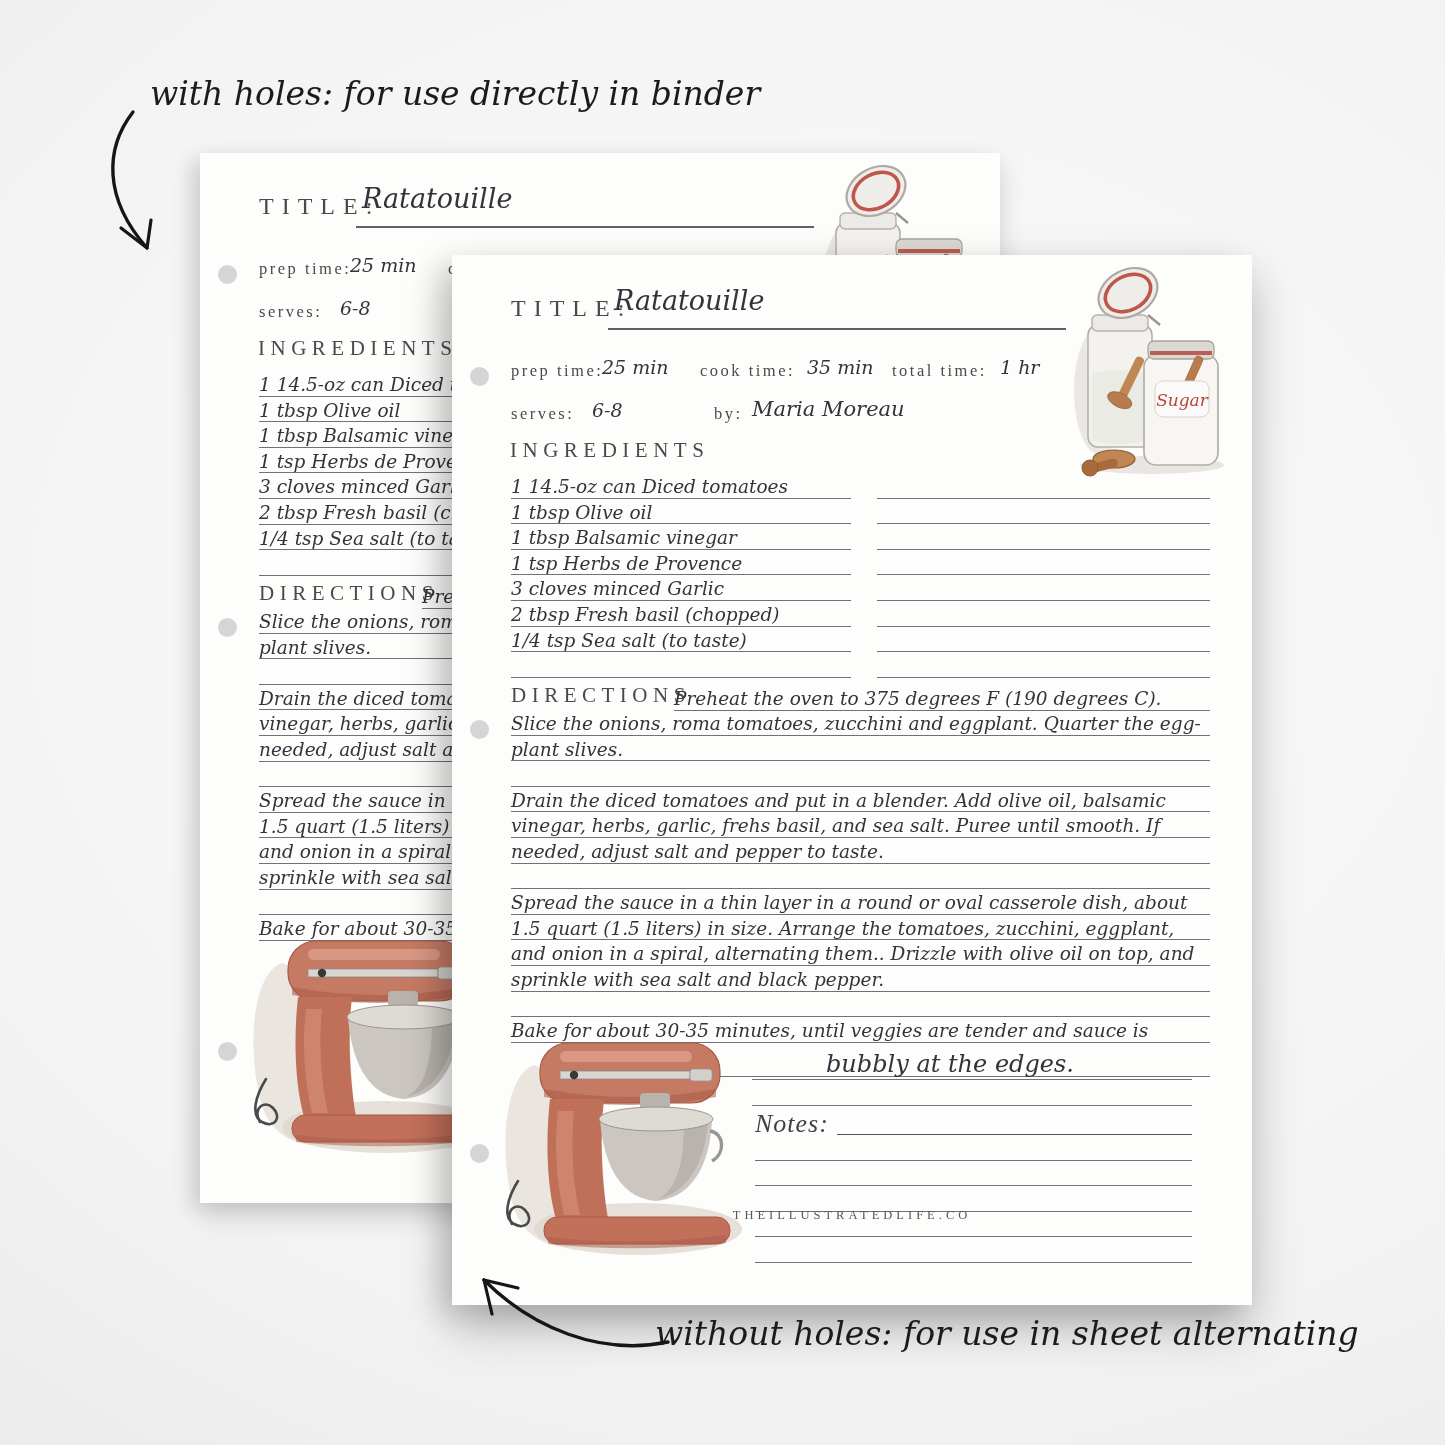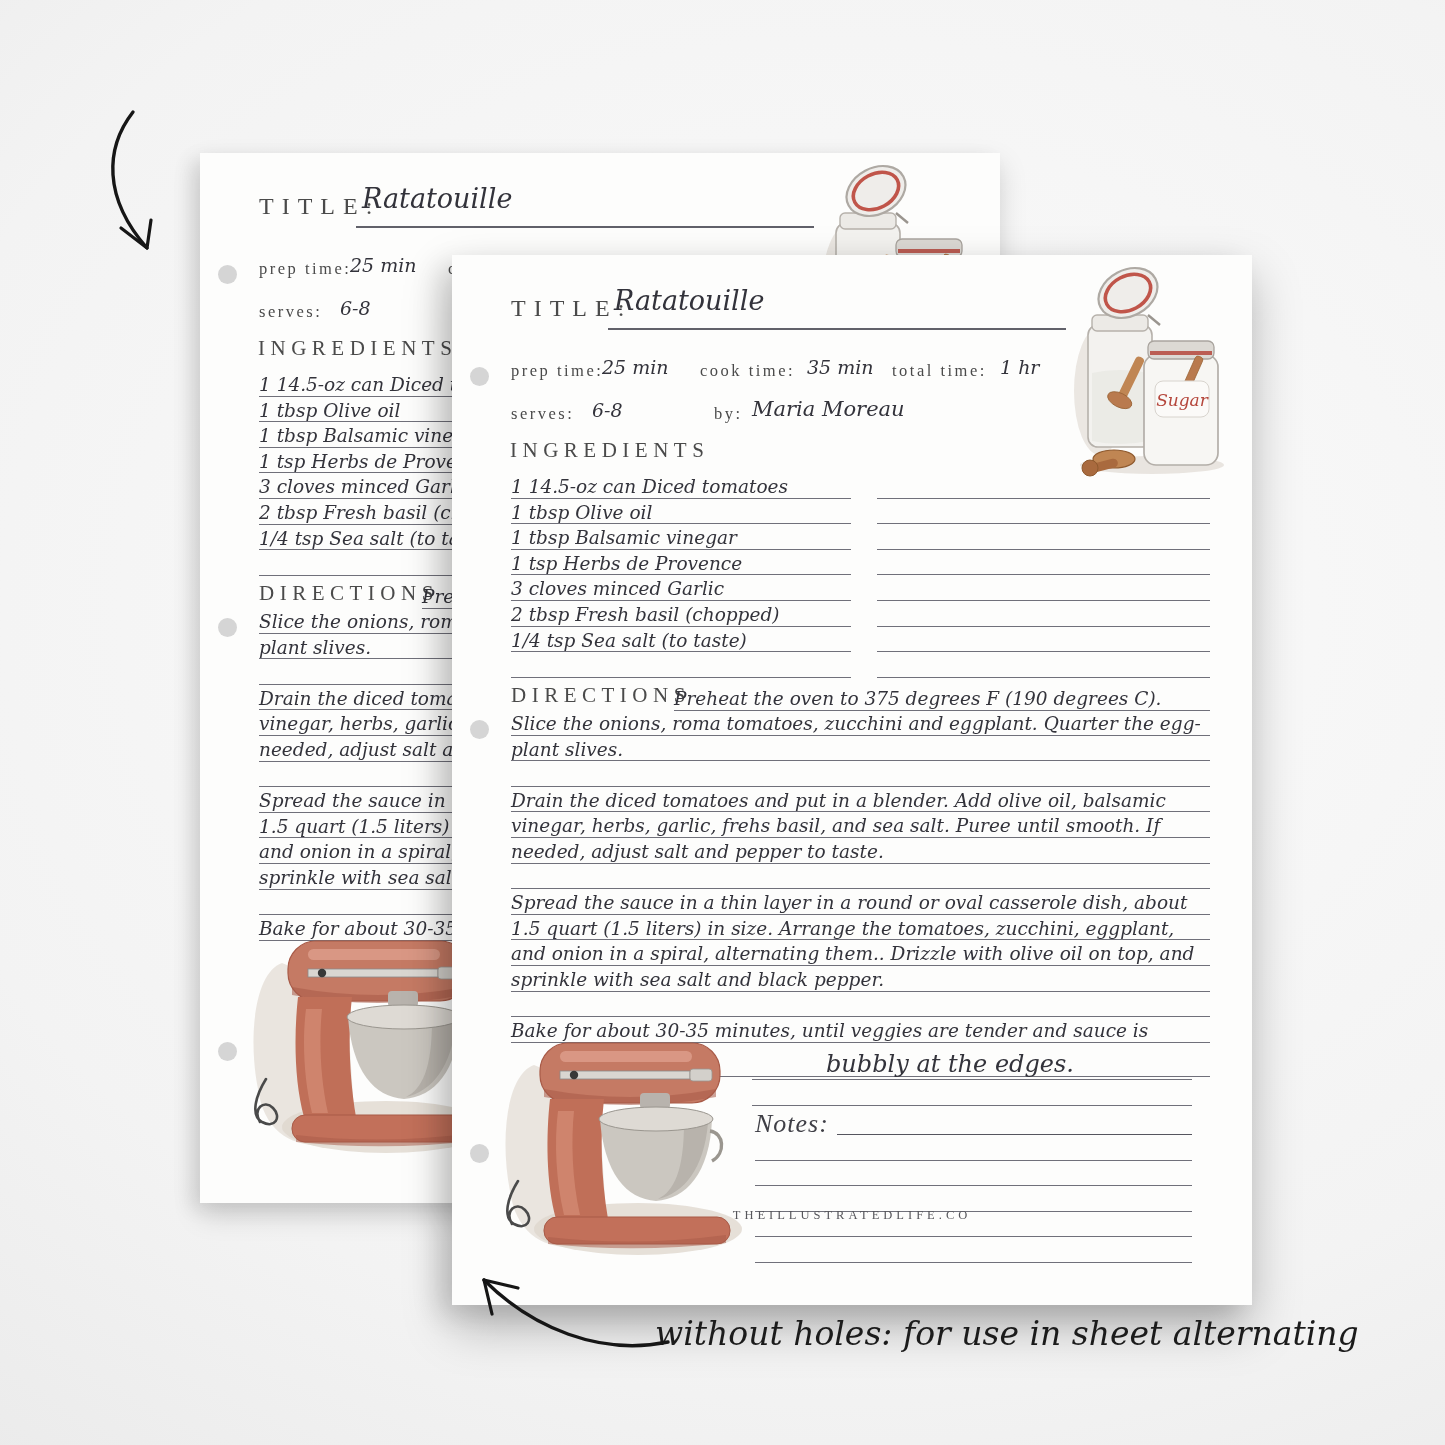--- a/index.html
+++ b/index.html
@@ -323,20 +323,21 @@
       <path d="M112,88 L224,88 C222,142 198,168 168,170 C138,168 116,142 112,88 Z" fill="#cbc7c0"></path>
       <path d="M196,92 C196,140 186,160 170,168 C196,162 216,138 220,92 Z" fill="#b3aea6" opacity="0.8"></path>
       <ellipse cx="168" cy="88" rx="57" ry="12" fill="#dedad4" stroke="#9a968f" stroke-width="1"></ellipse>
       <path d="M222,100 C236,102 238,122 224,130" stroke="#9a968f" stroke-width="3.4" fill="none"></path>
     </g>
   </svg>
 
   <div class="footer">THEILLUSTRATEDLIFE.CO</div>
 </div>
 
+  <div class="note-script note-top">with holes: for use directly in binder</div>
   <svg class="arrow-svg" style="left:95px;top:108px;width:90px;height:160px" viewBox="0 0 90 160">
     <path d="M38,4 C10,40 8,90 52,140" stroke="#161616" stroke-width="3.4" fill="none" stroke-linecap="round"></path>
     <path d="M52,140 L26,120 M52,140 L56,112" stroke="#161616" stroke-width="3.2" fill="none" stroke-linecap="round"></path>
   </svg>
 
   <div class="note-script note-bottom">without holes: for use in sheet alternating</div>
   <svg class="arrow-svg" style="left:468px;top:1262px;width:210px;height:95px" viewBox="0 0 210 95">
     <path d="M200,80 C132,94 64,66 16,18" stroke="#161616" stroke-width="3.4" fill="none" stroke-linecap="round"></path>
     <path d="M16,18 L24,52 M16,18 L50,26" stroke="#161616" stroke-width="3.2" fill="none" stroke-linecap="round"></path>
   </svg>

